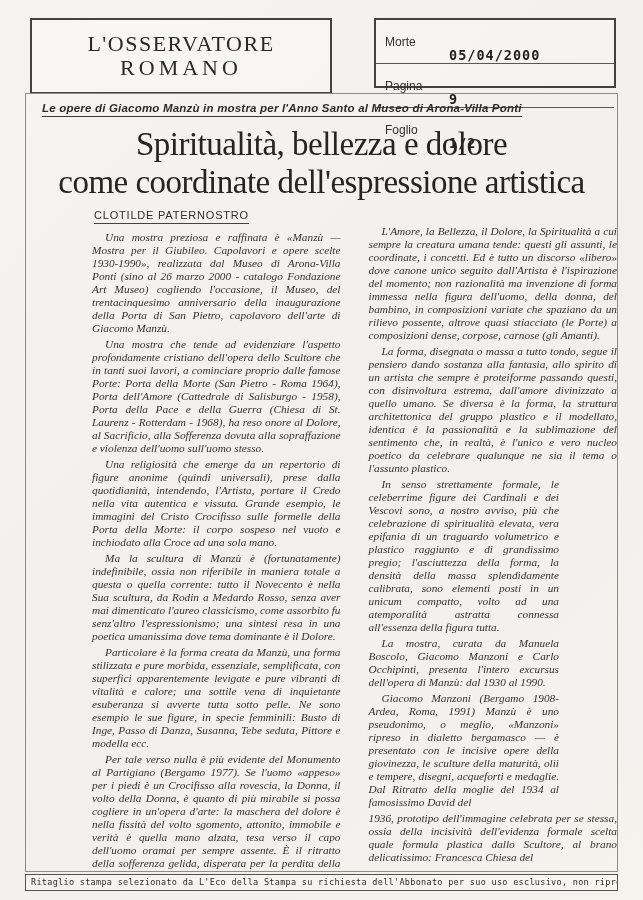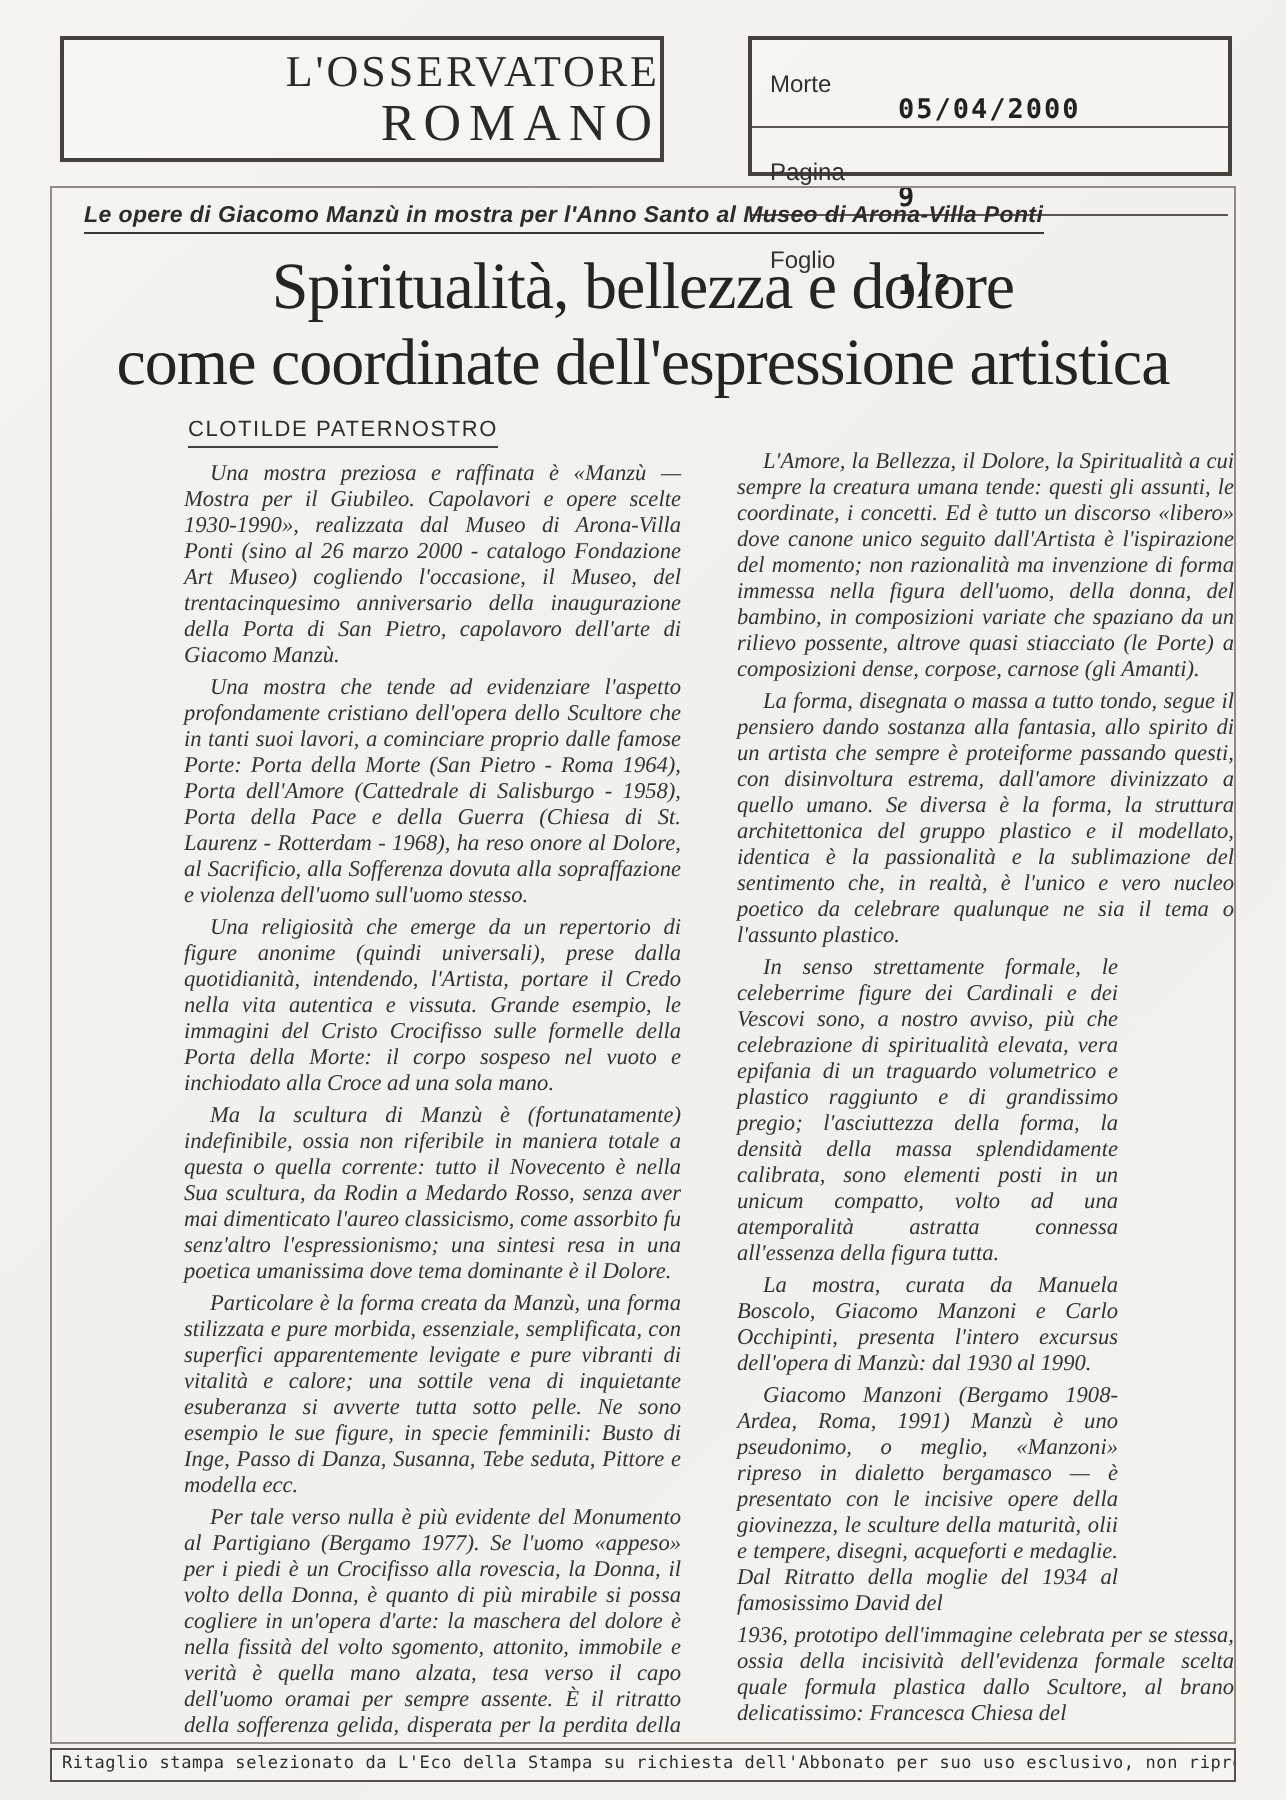--- a/index.html
+++ b/index.html
@@ -13,27 +13,27 @@
     position: relative;
     width: 643px; height: 900px;
     background: linear-gradient(135deg, #f5f4f0 0%, #f1f0ec 55%, #f4f3ee 100%);
     overflow: hidden;
     color: #34322d;
   }
 
   
   .masthead-box {
     position: absolute; left: 30px; top: 18px;
-    width: 302px; height: 63px;
+    width: 302px; height: 76px;
     border: 2px solid #45423c;
-    display: flex; flex-direction: column; justify-content: center; align-items: flex-end;
+    display: flex; flex-direction: column; justify-content: center; align-items: center;
     background: rgba(255,255,255,0.25);
   }
   .masthead-l1 { font-size: 22px; letter-spacing: 1.5px; color: #2c2a26; }
-  .masthead-l2 { font-size: 26px; letter-spacing: 4px; color: #2c2a26; margin-top: -2px; }
+  .masthead-l2 { font-size: 22px; letter-spacing: 4px; color: #2c2a26; margin-top: -2px; }
 
   
   .info-box {
     position: absolute; left: 374px; top: 18px;
     width: 242px; height: 70px;
     border: 2px solid #45423c;
     display: flex; flex-direction: column;
     font-family: "Liberation Sans", sans-serif;
     background: rgba(255,255,255,0.25);
   }

